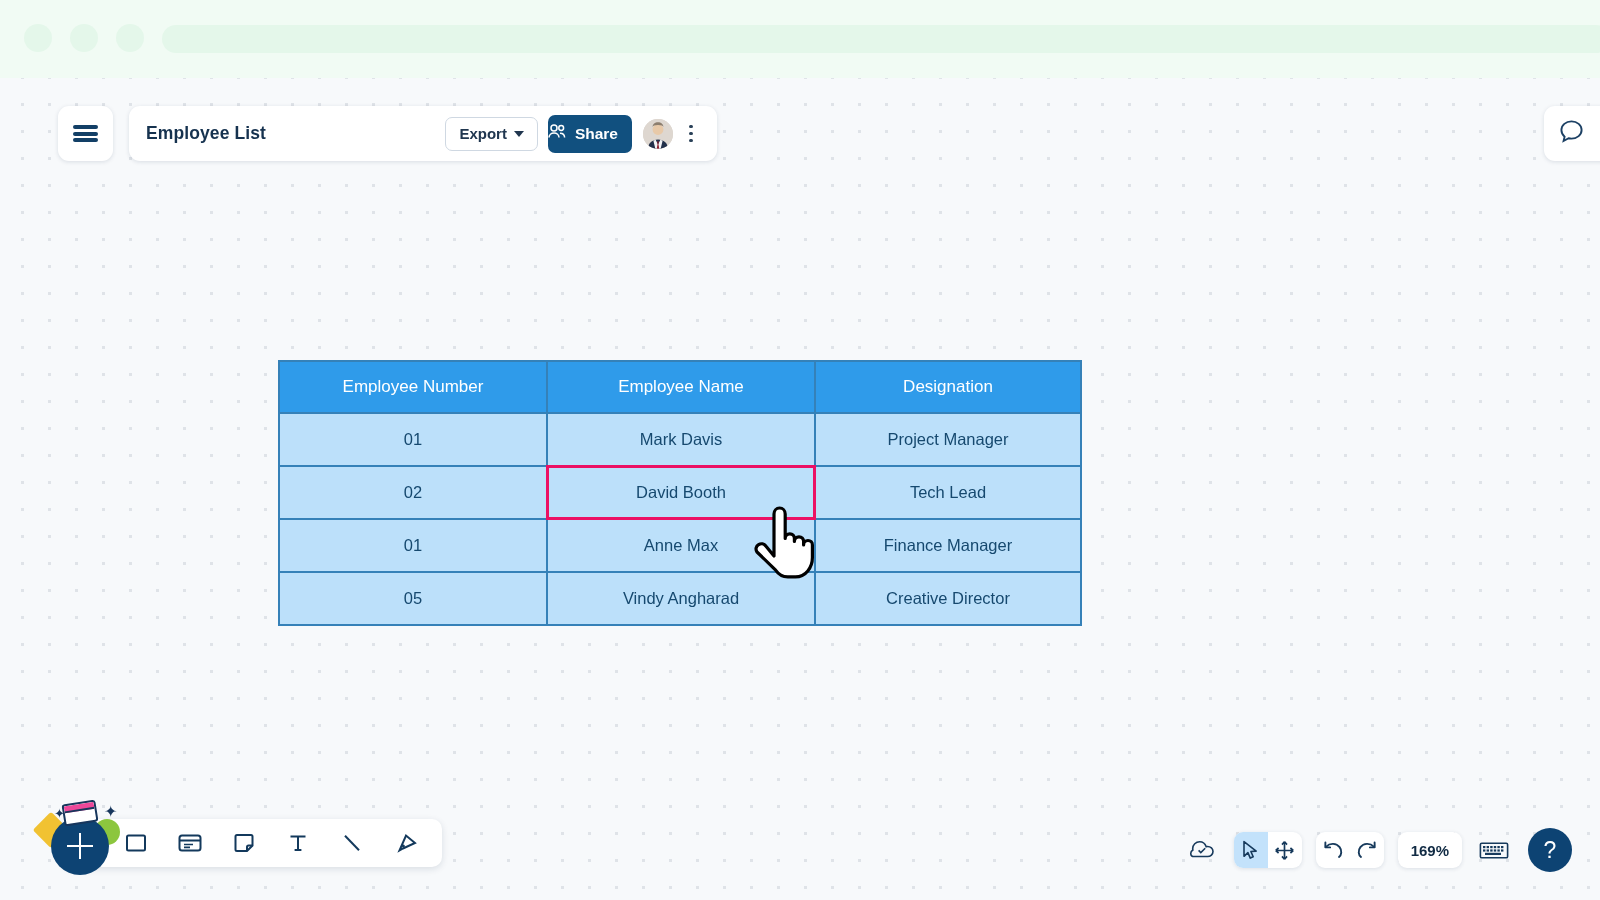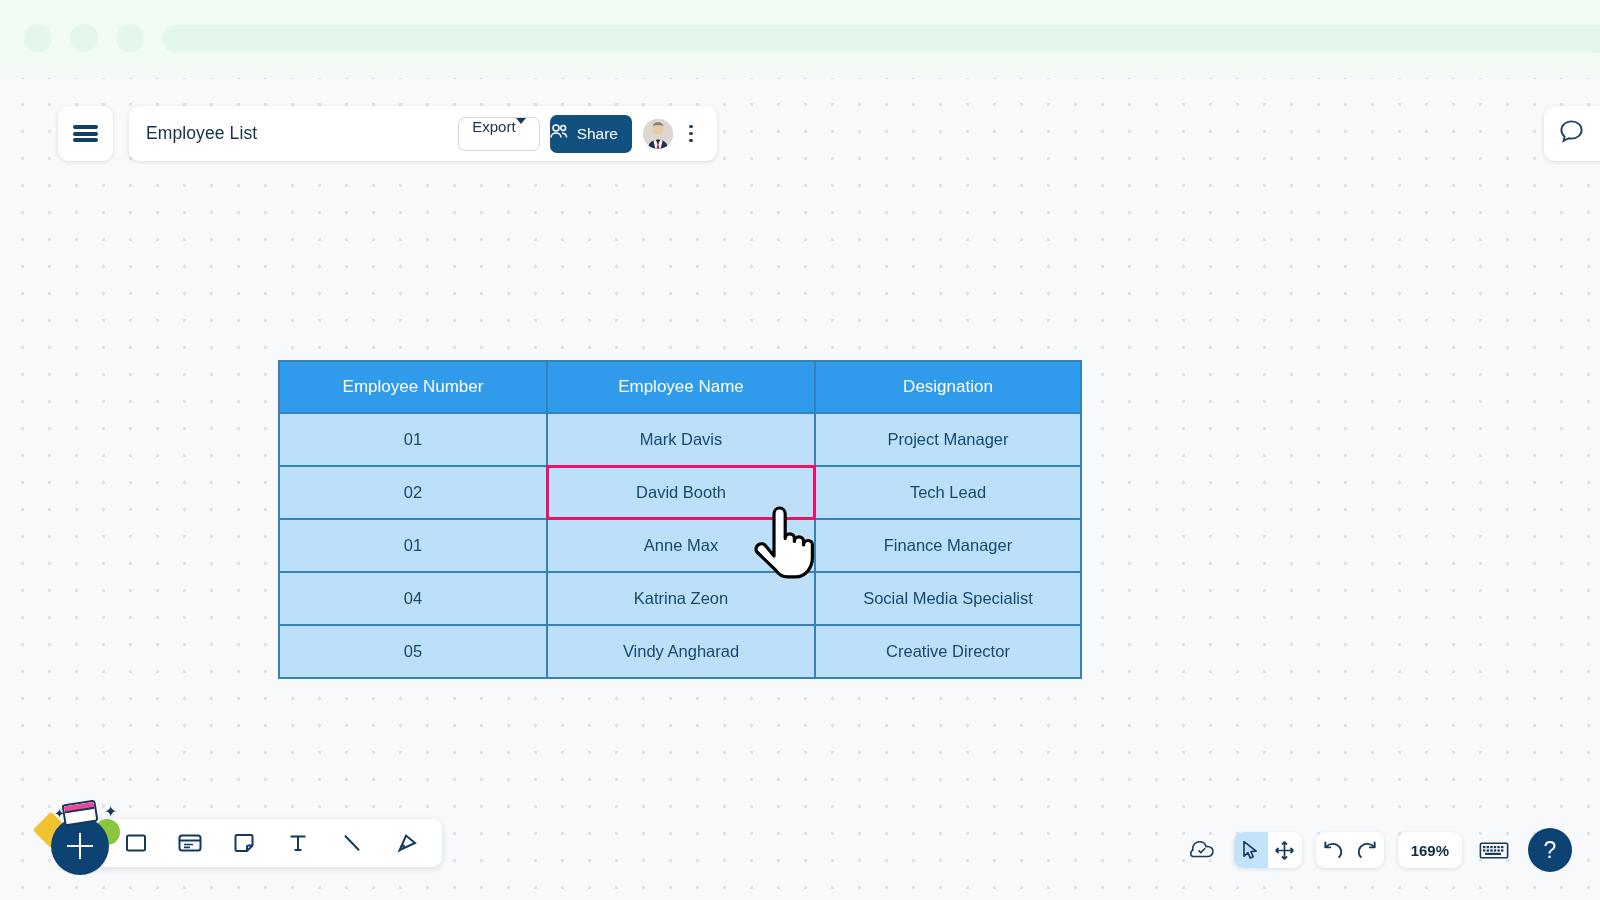--- a/index.html
+++ b/index.html
@@ -91,39 +91,41 @@
     top: 28px;
     left: 129px;
     width: 588px;
     height: 55px;
     background: #ffffff;
     border-radius: 11px;
     box-shadow: 0 1px 4px rgba(16,40,70,.13);
     display: flex;
     align-items: center;
     padding: 0 14px 0 17px;
+    font-weight: bold;
   }
 
   #doc-title {
     flex: 1;
     font-size: 17.5px;
     color: #16324f;
     letter-spacing: .1px;
   }
 
   #export-button {
     height: 34px;
     padding: 0 13px;
     border: 1px solid #cfd8e2;
     border-radius: 7px;
     background: #ffffff;
     font-size: 15px;
     color: #20364f;
     display: flex;
-    align-items: flex-start;
+    align-items: center;
+    gap: 7px;
     cursor: pointer;
   }
   .caret-down {
     width: 0; height: 0;
     border-left: 5px solid transparent;
     border-right: 5px solid transparent;
     border-top: 6px solid #20364f;
   }
 
   #share-button {
@@ -478,25 +480,20 @@
           <td>02</td>
           <td class="cell-selected">David Booth</td>
           <td>Tech Lead</td>
         </tr>
         <tr>
           <td>01</td>
           <td>Anne Max</td>
           <td>Finance Manager</td>
         </tr>
         <tr>
-          <td>04</td>
-          <td>Katrina Zeon</td>
-          <td>Social Media Specialist</td>
-        </tr>
-        <tr>
           <td>05</td>
           <td>Vindy Angharad</td>
           <td>Creative Director</td>
         </tr>
       </tbody>
     </table>
 
     <div id="hand-cursor">
       <svg width="64" height="74" viewBox="0 0 64 74">
         <path d="M22 8c0-3.4 2.4-6 5.6-6s5.6 2.6 5.6 6v24.5c0-2.6 1.8-4.6 4.6-4.6s4.6 2 4.6 4.6v3c0-2.6 1.8-4.6 4.6-4.6s4.6 2 4.6 4.6v3.4c0-2.6 1.8-4.4 4.4-4.4s4.4 1.8 4.4 4.4v12.6c0 10-6.6 19.4-17 19.4h-7.6c-6 0-9.4-2.6-12.4-7L5 46c-1.8-2.6-1-5.8 1.6-7.4 2.4-1.5 5.6-.9 7.2 1.4L22 50z" fill="#ffffff" stroke="#000000" stroke-width="3.2" stroke-linejoin="round"></path>

